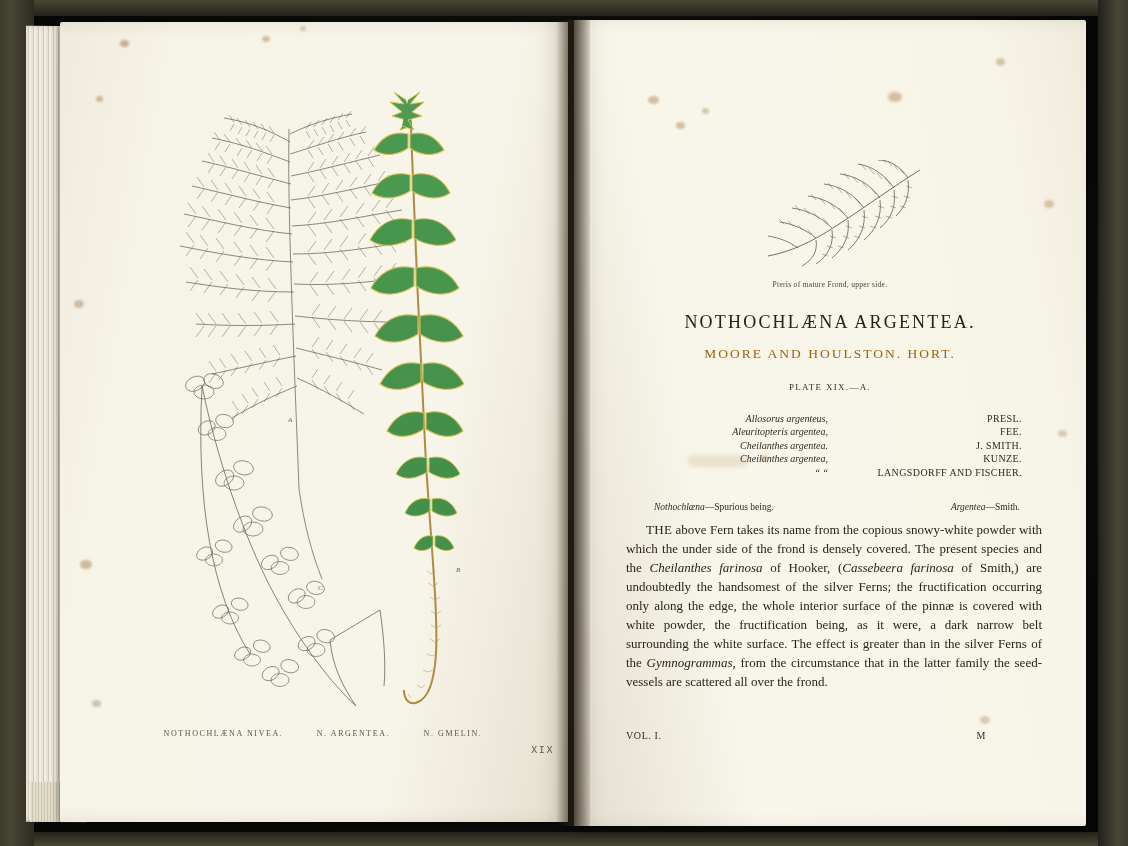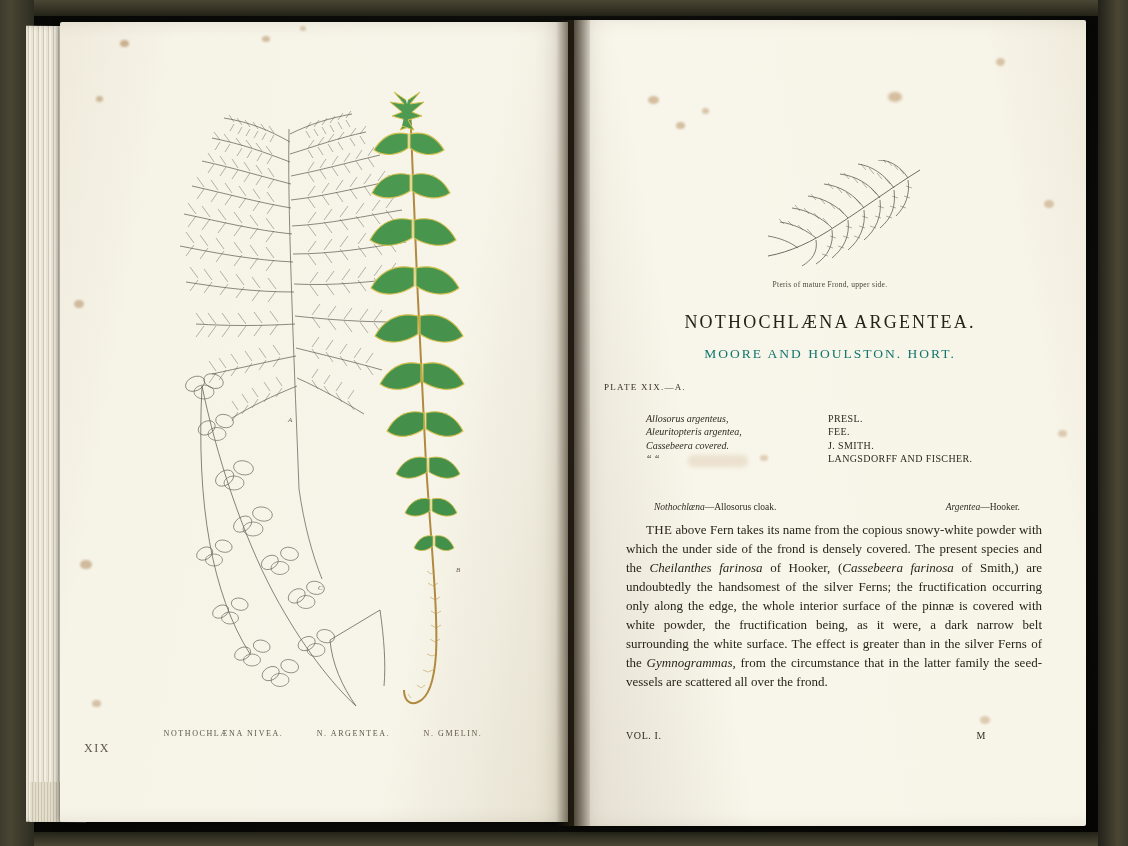--- a/index.html
+++ b/index.html
@@ -47,25 +47,25 @@
   .fox{position:absolute;border-radius:50%;pointer-events:none;}
 
   
   .rp{position:absolute;left:604px;top:40px;width:452px;height:760px;color:#2e2a22;}
   .fig-top{position:absolute;left:120px;top:120px;width:220px;height:110px;}
   .fig-caption{position:absolute;left:0;top:240px;width:452px;text-align:center;
      font-size:7.5px;letter-spacing:.3px;color:#4a4337;}
   .title{position:absolute;left:0;top:272px;width:452px;text-align:center;
      font-size:18px;letter-spacing:2.2px;color:#272219;}
   .subtitle{position:absolute;left:0;top:306px;width:452px;text-align:center;
-     font-size:13.5px;letter-spacing:2px;color:#0f766e;}
-  .plate{position:absolute;left:0;top:342px;width:452px;
+     font-size:13.5px;letter-spacing:2px;color:#a16207;}
+  .plate{position:absolute;left:0;top:342px;width:452px;text-align:center;
      font-size:9px;letter-spacing:1.3px;color:#342e24;}
 
-  .syn{position:absolute;left:42px;top:372px;width:376px;}
+  .syn{position:absolute;left:42px;top:372px;width:376px;text-align:right;}
   .syn-row{display:flex;font-size:10px;line-height:13.4px;}
   .syn-name{width:182px;font-style:italic;color:#2f2a21;}
   .syn-auth{flex:1;font-variant:small-caps;letter-spacing:.4px;color:#2f2a21;}
 
   .etym{position:absolute;left:50px;top:462px;width:366px;display:flex;
      justify-content:space-between;font-size:9.5px;}
   .etym i{}
 
   .body{position:absolute;left:22px;top:480px;width:416px;font-size:13px;
      line-height:19px;text-align:justify;color:#29241c;}
@@ -75,22 +75,22 @@
 
   .footline{position:absolute;left:22px;top:690px;width:416px;display:flex;
      justify-content:space-between;font-size:10px;letter-spacing:.6px;color:#312b22;gap:18px;}
   .footline .sig{margin-right:56px;font-variant:small-caps;}
 
   
   .lp{position:absolute;left:84px;top:34px;width:470px;height:770px;}
   .plate-caption{position:absolute;left:0;bottom:66px;width:470px;text-align:center;
      font-size:8px;letter-spacing:1.6px;color:#5d5646;}
   .plate-caption .seg{display:inline-block;padding-left:8px;}
-  .plate-num{position:absolute;left:0;bottom:48px;width:470px;text-align:left;
-     font-size:12px;letter-spacing:1.6px;color:#5d5646;}
+  .plate-num{position:absolute;left:0;bottom:48px;width:470px;text-align:right;
+     font-size:10px;letter-spacing:1.6px;color:#5d5646;font-family:Liberation Mono, monospace;}
   svg{display:block;}
 </style>
 </head>
 <body>
 
 <div id="book">
   <div class="bg"></div>
   <div class="cover-top"></div>
   <div class="cover-bottom"></div>
   <div class="cover-left"></div>
@@ -420,32 +420,36 @@
     <div class="syn">
       <div class="syn-row">
         <span class="syn-name">Allosorus argenteus,</span>
         <span class="syn-auth">PRESL.</span>
       </div>
       <div class="syn-row">
         <span class="syn-name">Aleuritopteris argentea,</span>
         <span class="syn-auth">FEE.</span>
       </div>
       <div class="syn-row">
-        <span class="syn-name">Cassebeera covered.</span>
+        <span class="syn-name">Cheilanthes argentea.</span>
         <span class="syn-auth">J. SMITH.</span>
+      </div>
+      <div class="syn-row">
+        <span class="syn-name">Cheilanthes argentea,</span>
+        <span class="syn-auth">KUNZE.</span>
       </div>
       <div class="syn-row">
         <span class="syn-name">“          “</span>
         <span class="syn-auth">LANGSDORFF AND FISCHER.</span>
       </div>
     </div>
 
     <div class="etym">
-      <span><i>Nothochlæna</i><span>—Allosorus cloak.</span></span>
-      <span><i>Argentea</i><span>—Hooker.</span></span>
+      <span><i>Nothochlæna</i><span>—Spurious being.</span></span>
+      <span><i>Argentea</i><span>—Smith.</span></span>
     </div>
 
     <div class="body">
       <span class="ind"></span><span class="sc">THE</span><span> above Fern takes its name from the copious snowy-white powder with which the under side of the frond is densely covered. The present species and the </span><i>Cheilanthes farinosa</i><span> of Hooker, (</span><i>Cassebeera farinosa</i><span> of Smith,) are undoubtedly the handsomest of the silver Ferns; the fructification occurring only along the edge, the whole interior surface of the pinnæ is covered with white powder, the fructification being, as it were, a dark narrow belt surrounding the white surface. The effect is greater than in the silver Ferns of the </span><i>Gymnogrammas</i><span>, from the circumstance that in the latter family the seed-vessels are scattered all over the frond.</span>
     </div>
 
     <div class="footline">
       <span>VOL. I.</span>
       <span class="sig">M</span>
     </div>

